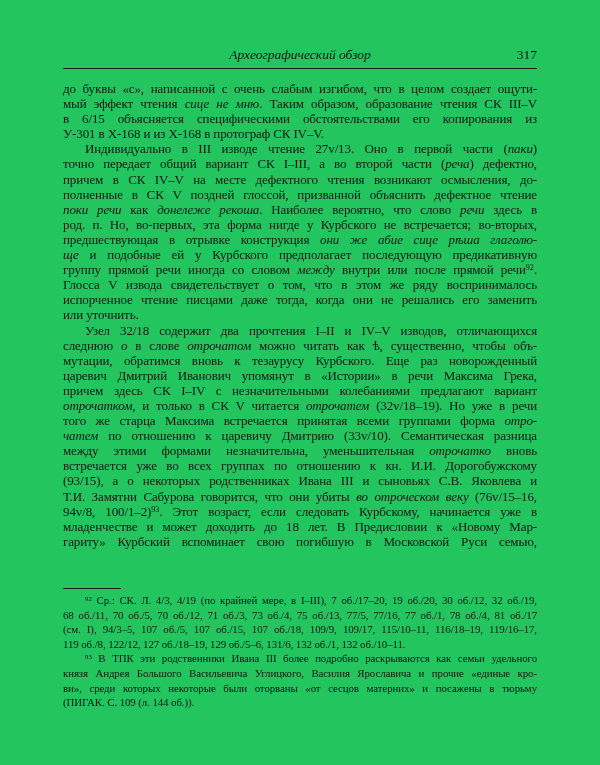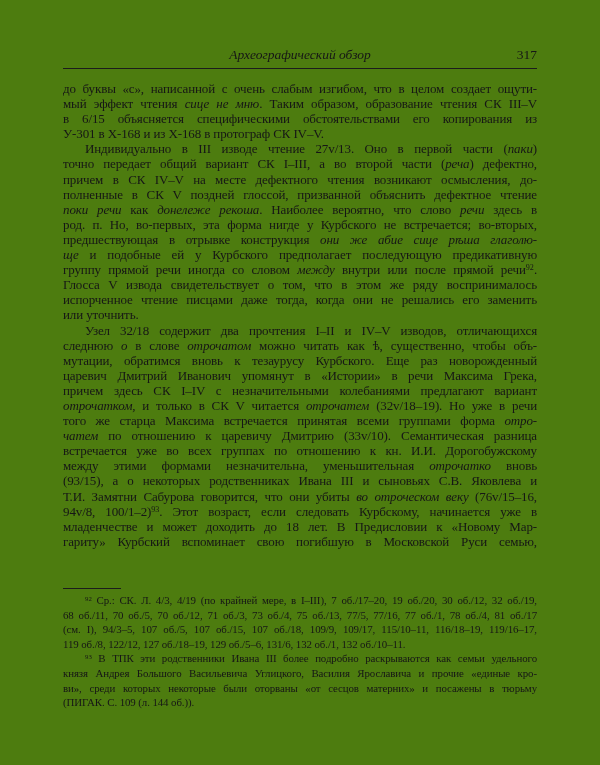--- a/index.html
+++ b/index.html
@@ -3,21 +3,21 @@
 <meta charset="utf-8">
 <style>
   html, body {
     margin: 0; padding: 0;
     width: 600px; height: 765px;
     background: #ffffff;
   }
   .page {
     position: absolute; left: 0; top: 0;
     width: 600px; height: 765px;
-    background: #4d7c0f;
+    background: #22c55e;
     font-family: "Liberation Serif", "DejaVu Serif", serif;
     color: #161616;
     overflow: hidden;
   }
   .column {
     position: absolute; left: 63px; top: 0;
     width: 474px; height: 765px;
   }
   .running-header {
     position: absolute; left: 0; top: 47px;
@@ -116,22 +116,22 @@
         </div>
         <div>
           <div class="line indent">Узел 32/18 содержит два прочтения I–II и IV–V изводов, отличающихся</div>
           <div class="line">следнюю <i>о</i> в слове <i>отрочатом</i> можно читать как ѣ, существенно, чтобы объ-</div>
           <div class="line">мутации, обратимся вновь к тезаурусу Курбского. Еще раз новорожденный</div>
           <div class="line">царевич Дмитрий Иванович упомянут в «Истории» в речи Максима Грека,</div>
           <div class="line">причем здесь СК I–IV с незначительными колебаниями предлагают вариант</div>
           <div class="line"><i>отрочатком</i>, и только в СК V читается <i>отрочатем</i> (32v/18–19). Но уже в речи</div>
           <div class="line">того же старца Максима встречается принятая всеми группами форма <i>отро-</i></div>
           <div class="line"><i>чатем</i> по отношению к царевичу Дмитрию (33v/10). Семантическая разница</div>
+          <div class="line">между этими формами незначительна, уменьшительная <i>отрочатко</i> вновь</div>
           <div class="line">встречается уже во всех группах по отношению к кн. И.И. Дорогобужскому</div>
-          <div class="line">между этими формами незначительна, уменьшительная <i>отрочатко</i> вновь</div>
           <div class="line">(93/15), а о некоторых родственниках Ивана III и сыновьях С.В. Яковлева и</div>
           <div class="line">Т.И. Замятни Сабурова говорится, что они убиты <i>во отроческом веку</i> (76v/15–16,</div>
           <div class="line">94v/8, 100/1–2)<sup>93</sup>. Этот возраст, если следовать Курбскому, начинается уже в</div>
           <div class="line">младенчестве и может доходить до 18 лет. В Предисловии к «Новому Мар-</div>
           <div class="line">гариту» Курбский вспоминает свою погибшую в Московской Руси семью,</div>
         </div>
       </div>
     <div class="fn-rule"></div>
     <div class="footnotes">
         <div>

